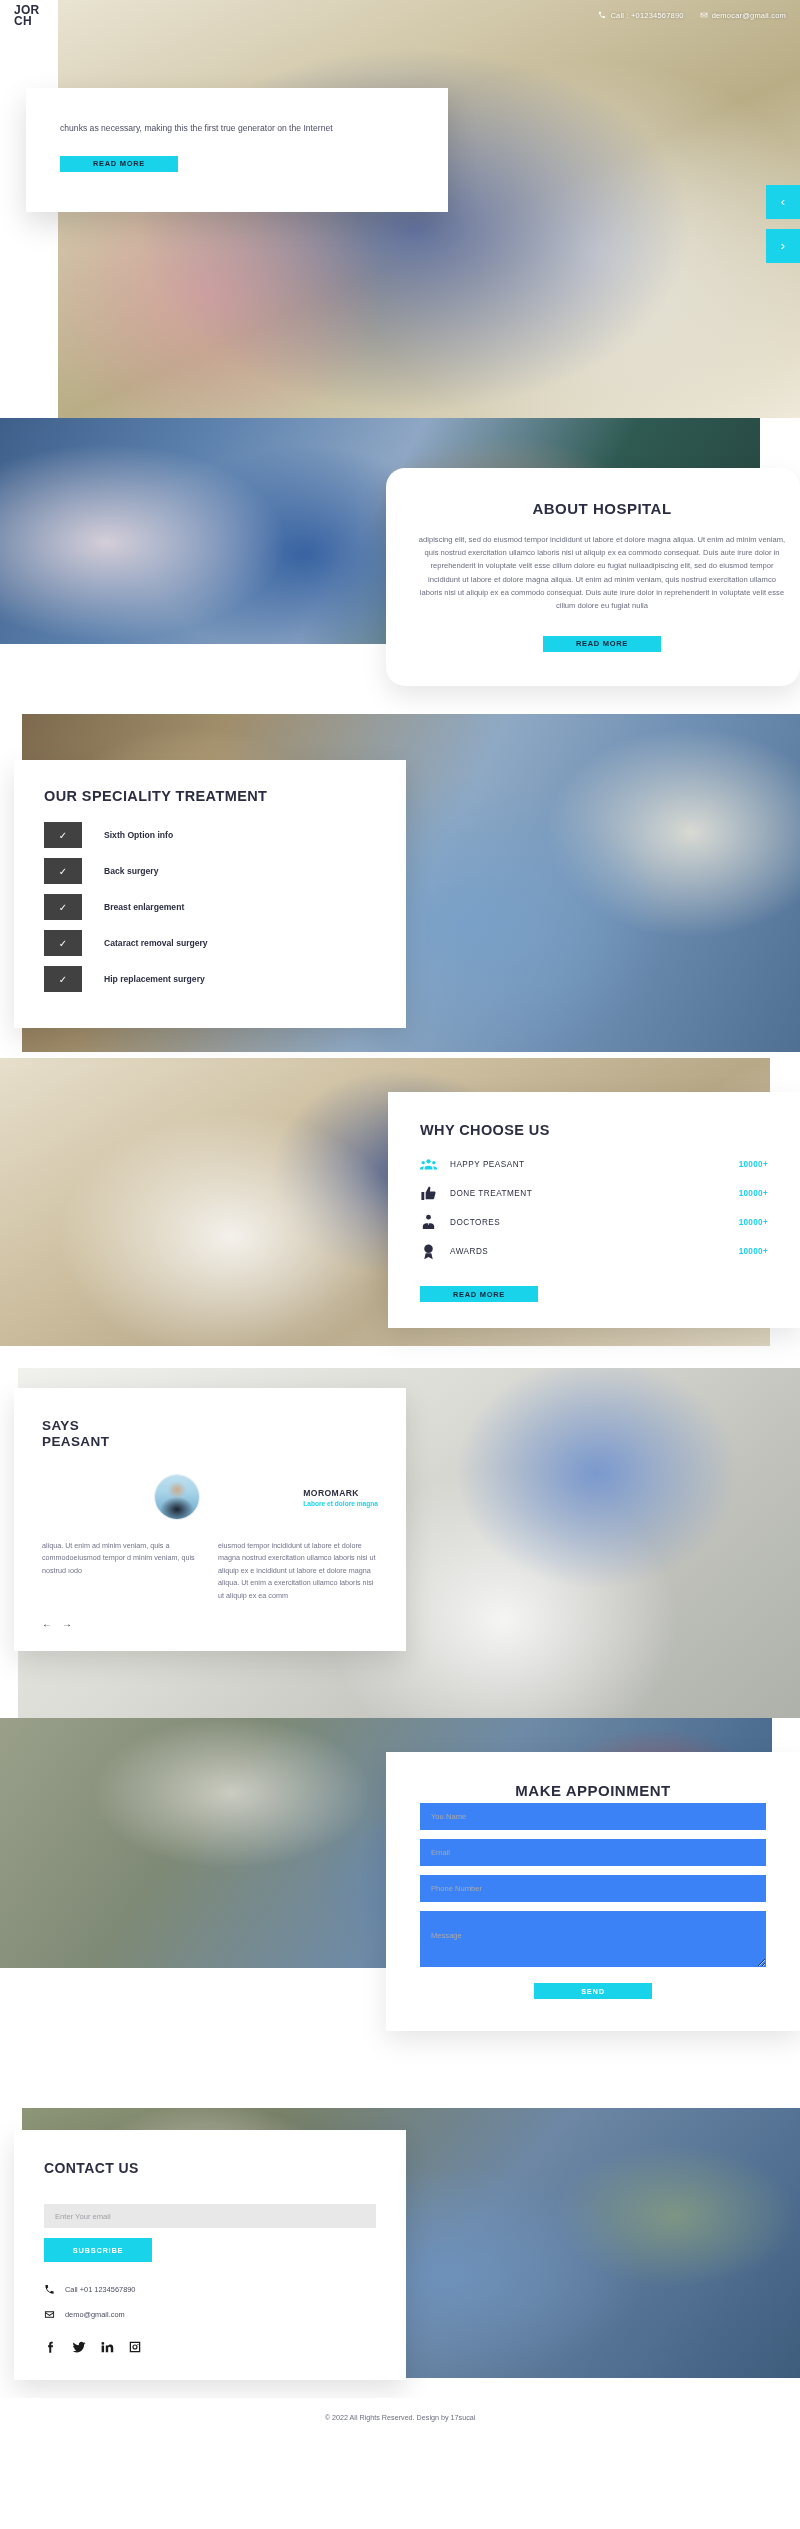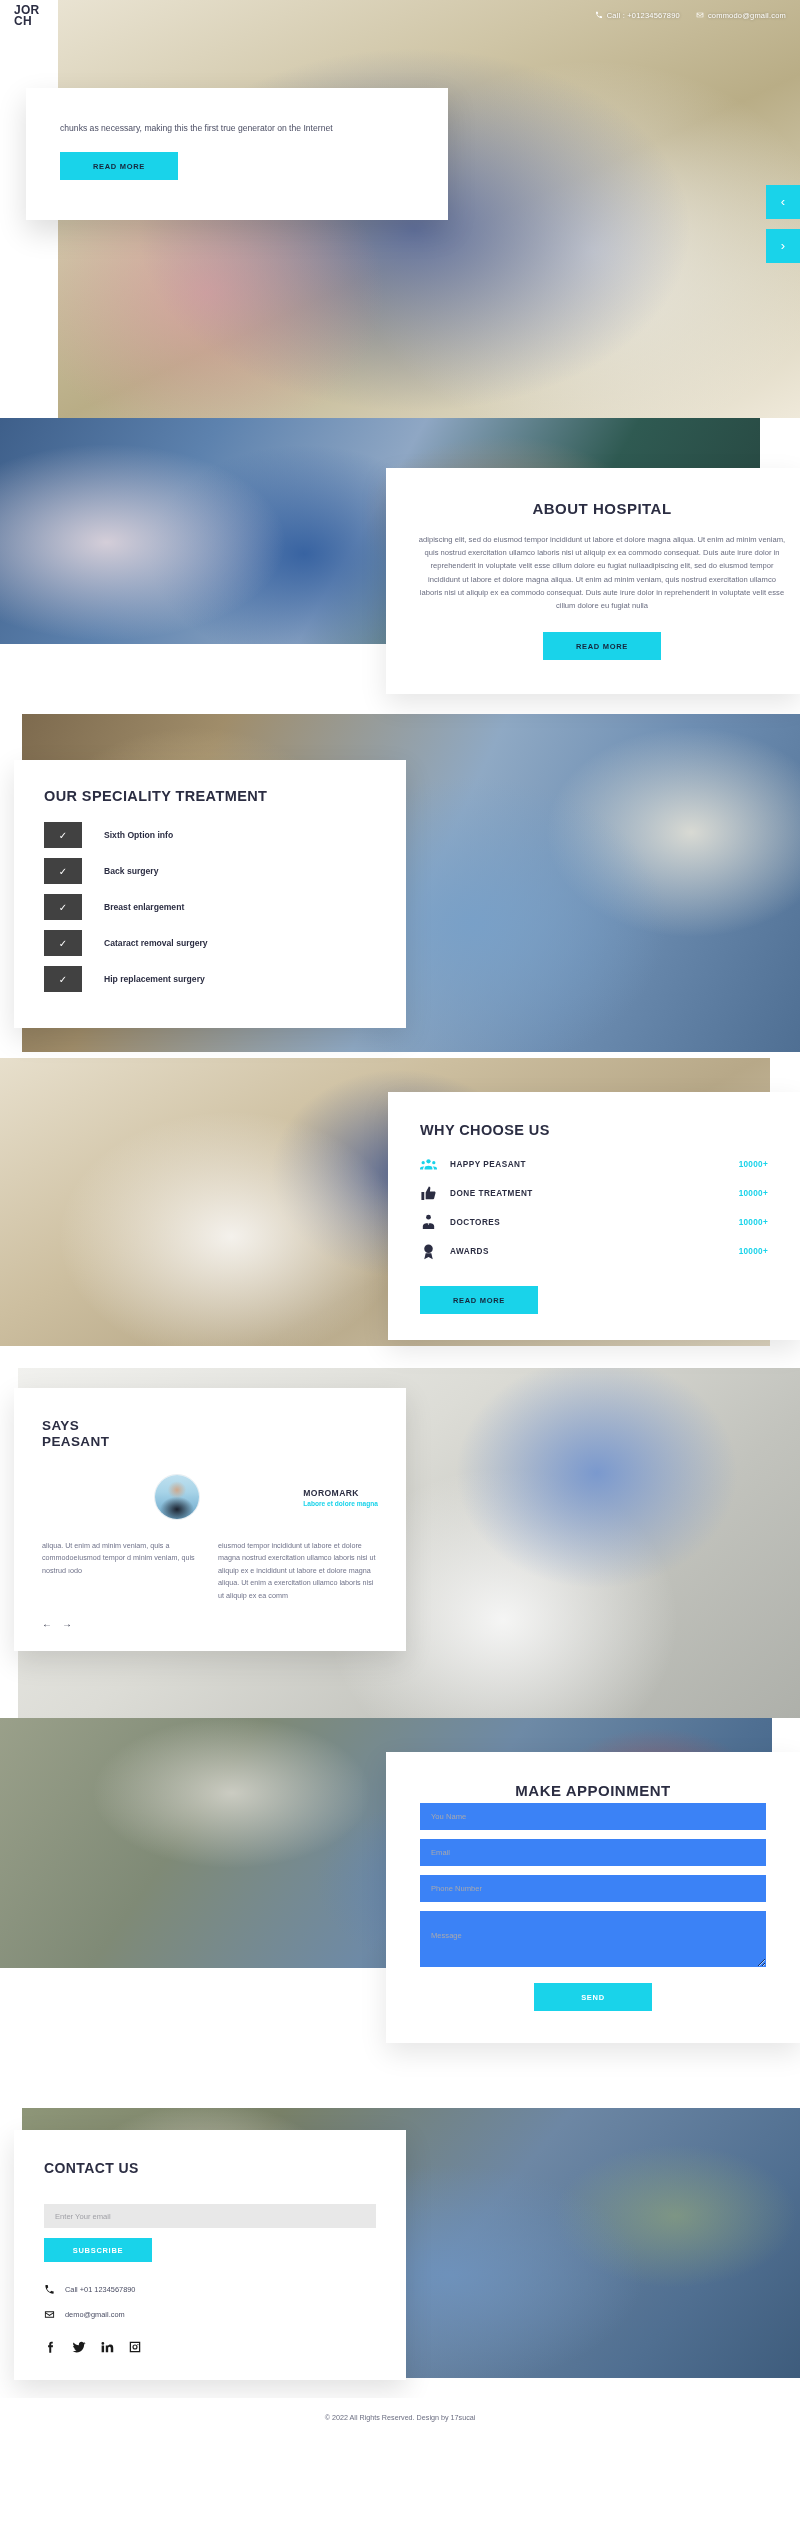--- a/index.html
+++ b/index.html
@@ -104,36 +104,37 @@
     font-size: 28px; font-weight: 800; letter-spacing: .4px;
     color: #2b2d42; margin-bottom: 11px;
   }
   .hero-card p {
     font-size: 8.6px; line-height: 13px; color: #4a4d63; margin-bottom: 17px;
   }
   .btn-cyan {
     display: inline-flex; align-items: center; justify-content: center;
     background: #19d3ea; color: #16263c; border: none; cursor: pointer;
     font-family: inherit; font-size: 7.5px; font-weight: 700;
-    letter-spacing: .7px; width: 118px; height: 28px;
+    letter-spacing: .7px; width: 118px; height: 16px;
   }
   .hero-nav { position: absolute; right: 0; top: 185px; z-index: 14; }
   .hero-nav button {
     display: block; width: 34px; height: 34px; margin-bottom: 10px;
     background: #19d3ea; border: none; cursor: pointer;
     color: #fff; font-size: 13px; line-height: 34px; text-align: center;
   }
 
   
   .about { position: relative; width: 800px; height: 290px; background: #fff; }
   .about-img { top: 0; left: 0; width: 760px; height: 226px; }
   .about-card {
     position: absolute; top: 50px; left: 386px; width: 414px;
     background: #fff; padding: 32px 12px 34px 30px; text-align: center; z-index: 12;
     box-shadow: 0 10px 26px rgba(0,0,0,.10);
+    border-radius: 19px;
   }
   .about-card h2 {
     font-size: 15px; font-weight: 800; letter-spacing: .5px;
     color: #2b2d42; margin-bottom: 16px;
   }
   .about-card p {
     font-size: 7.6px; line-height: 13.2px; color: #6a6d80; margin-bottom: 20px;
   }
 
   
@@ -165,21 +166,21 @@
     box-shadow: 0 10px 26px rgba(0,0,0,.10);
   }
   .why-card h2 {
     font-size: 14.5px; font-weight: 800; letter-spacing: .4px;
     color: #2b2d42; margin-bottom: 18px;
   }
   .why-row { display: flex; align-items: center; margin-bottom: 12px; }
   .why-icon { width: 30px; flex: none; display: flex; align-items: center; }
   .why-icon svg { width: 17px; height: 17px; display: block; }
   .why-name {
-    flex: 1; font-size: 8.2px; font-weight: 700;
+    flex: 1; font-size: 8.2px; font-weight: 400;
     letter-spacing: .5px; color: #2b2d42;
   }
   .why-count { font-size: 8.2px; font-weight: 700; color: #19d3ea; letter-spacing: .3px; }
   .why-card .btn-cyan { margin-top: 14px; color: #16263c; }
 
   
   .says { position: relative; width: 800px; height: 360px; background: #fff; }
   .says-img { top: 10px; left: 18px; width: 782px; height: 350px; }
   .says-card {
     position: absolute; top: 30px; left: 14px; width: 392px;
@@ -269,21 +270,21 @@
       <div class="ti">
         <svg viewBox="0 0 24 24">
             <path d="M6.6 10.8c1.4 2.8 3.8 5.1 6.6 6.6l2.2-2.2c.3-.3.7-.4 1-.2 1.2.4 2.4.6 3.6.6.6 0 1 .4 1 1V20c0 .6-.4 1-1 1C11 21 3 13 3 3c0-.6.4-1 1-1h3.5c.6 0 1 .4 1 1 0 1.3.2 2.5.6 3.6.1.4 0 .8-.2 1l-2.3 2.2z"></path>
           </svg>
         <span>Call : +01234567890</span>
       </div>
       <div class="ti">
         <svg viewBox="0 0 24 24">
             <path d="M2 5h20v14H2V5zm2 2v.4l8 5 8-5V7H4zm16 10v-7l-8 5-8-5v7h16z"></path>
           </svg>
-        <span>commodo@gmail.com</span>
+        <span>democar@gmail.com</span>
       </div>
     </div>
 
     <div class="logo">
       <div>JOR</div>
       <div>CH</div>
     </div>
 
     <div class="hero-card">
       <p>chunks as necessary, making this the first true generator on the Internet</p>

